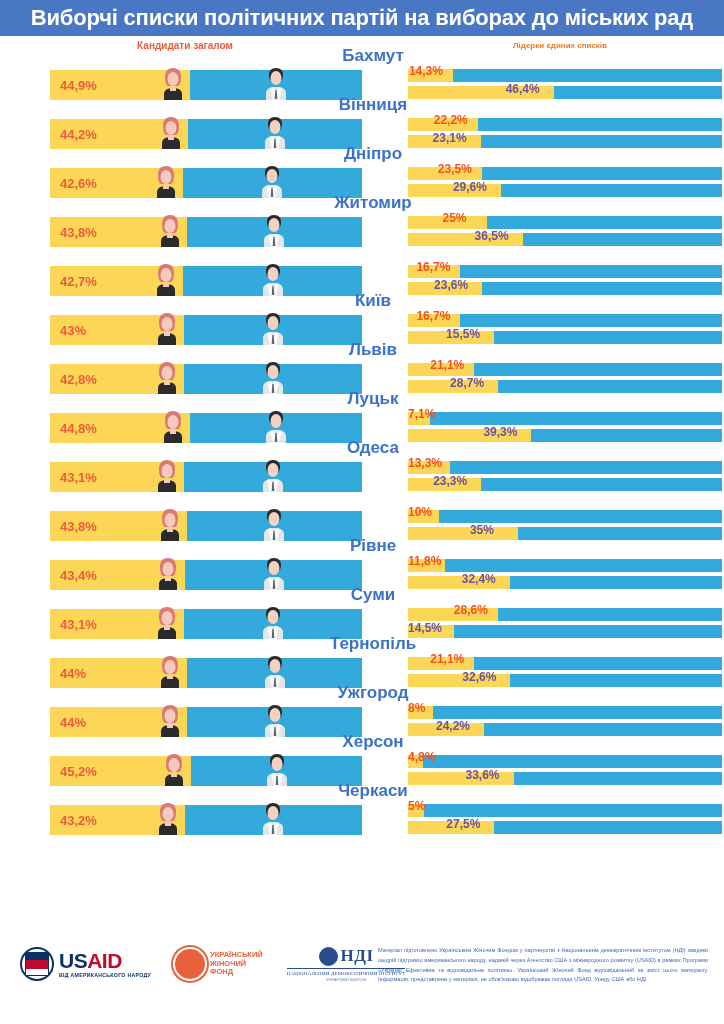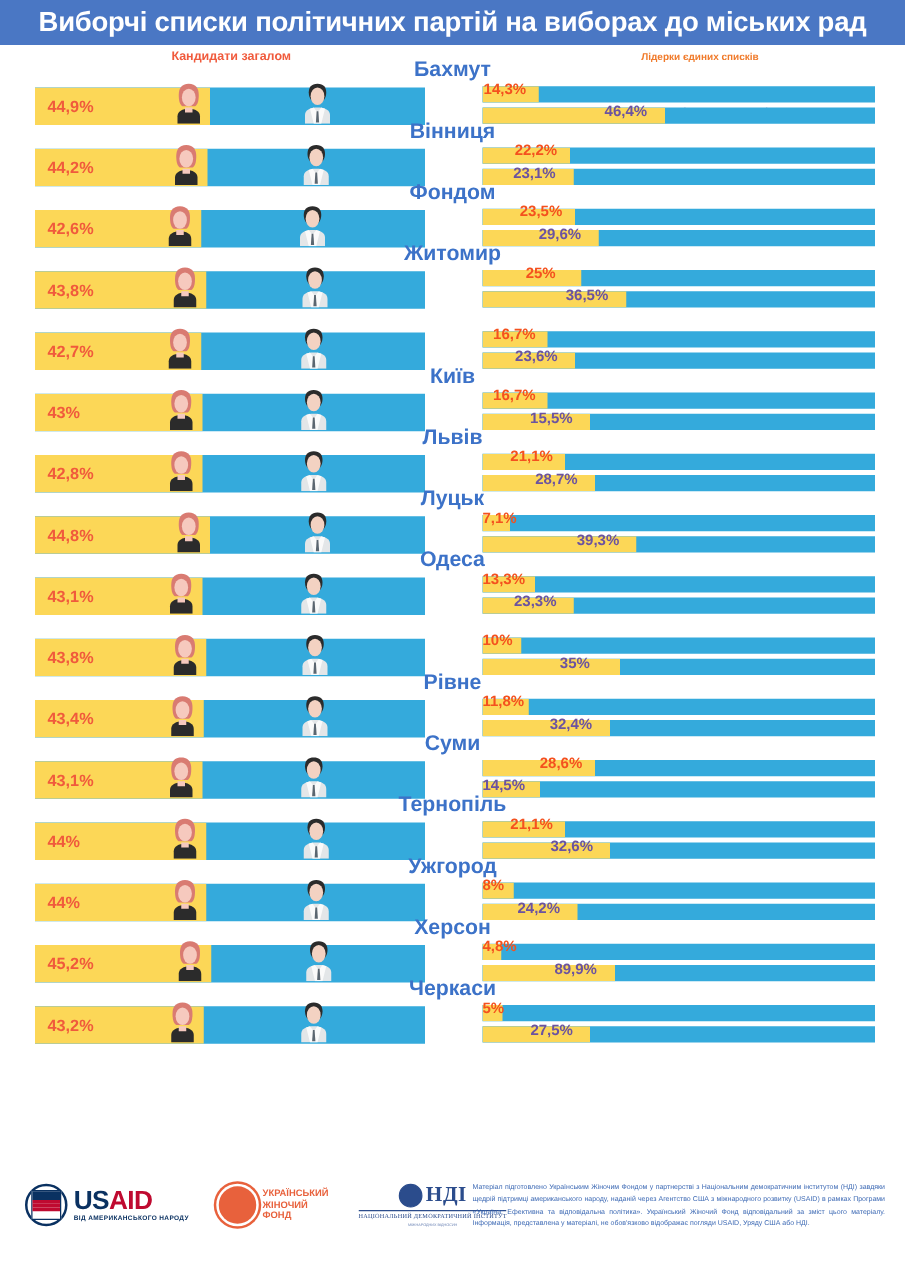--- a/index.html
+++ b/index.html
@@ -37,21 +37,21 @@
     position:absolute;left:410px;top:5px;width:300px;
     text-align:center;
     color:#F07A2A;font-size:8px;font-weight:bold;
   }
   .legend-r2{
     position:absolute;left:410px;top:49px;width:300px;
     text-align:center;
     color:#6B53A0;font-size:8px;font-weight:bold;
   }
   
-  .rows{position:relative;}
+  .rows{position:relative;margin-left:22px;}
   .row{
     position:relative;
     height:49px;
   }
   .city{
     position:absolute;
     left:0;right:0;top:-12px;
     text-align:center;
     color:#3C72C8;
     font-size:17px;font-weight:bold;
@@ -225,21 +225,21 @@
       <div class="bar-r top">
         <div class="fill" style="width:69.708px"></div>
       </div>
       <div class="lbl-r top" style="left:411.70799999999997px">22,2%</div>
       <div class="bar-r bot">
         <div class="fill" style="width:72.534px"></div>
       </div>
       <div class="lbl-r bot" style="left:410.534px">23,1%</div>
     </div>
     <div class="row">
-      <div class="city">Фондом</div>
+      <div class="city">Дніпро</div>
       <div class="bar-left">
         <div class="fill" style="width:132.912px"></div>
         <div class="lbl">42,6%</div>
       </div>
       <div class="icons">
         <span class="icon-w" style="left:102.912px"><svg width="26" height="34" viewBox="0 0 26 34">
             <path d="M13 2c6 0 8 4 8 9 0 5-1 8-3 9h-10c-2-1-3-4-3-9 0-5 2-9 8-9z" fill="#D97B72"></path>
             <ellipse cx="13" cy="13" rx="5.5" ry="7" fill="#F6C9BE"></ellipse>
             <path d="M4 34v-6c0-4 4-6 9-6s9 2 9 6v6z" fill="#2B2B2B"></path>
             <path d="M10 21h6v4h-6z" fill="#F6C9BE"></path>
@@ -610,21 +610,21 @@
             <path d="M13.3 24h1.4l.6 9h-2.6z" fill="#5B6670"></path>
           </svg></span>
       </div>
       <div class="bar-r top">
         <div class="fill" style="width:15.072000000000001px"></div>
       </div>
       <div class="lbl-r top" style="left:386px">4,8%</div>
       <div class="bar-r bot">
         <div class="fill" style="width:105.504px"></div>
       </div>
-      <div class="lbl-r bot" style="left:443.504px">89,9%</div>
+      <div class="lbl-r bot" style="left:443.504px">33,6%</div>
     </div>
     <div class="row">
       <div class="city">Черкаси</div>
       <div class="bar-left">
         <div class="fill" style="width:134.78400000000002px"></div>
         <div class="lbl">43,2%</div>
       </div>
       <div class="icons">
         <span class="icon-w" style="left:104.78400000000002px"><svg width="26" height="34" viewBox="0 0 26 34">
             <path d="M13 2c6 0 8 4 8 9 0 5-1 8-3 9h-10c-2-1-3-4-3-9 0-5 2-9 8-9z" fill="#D97B72"></path>

